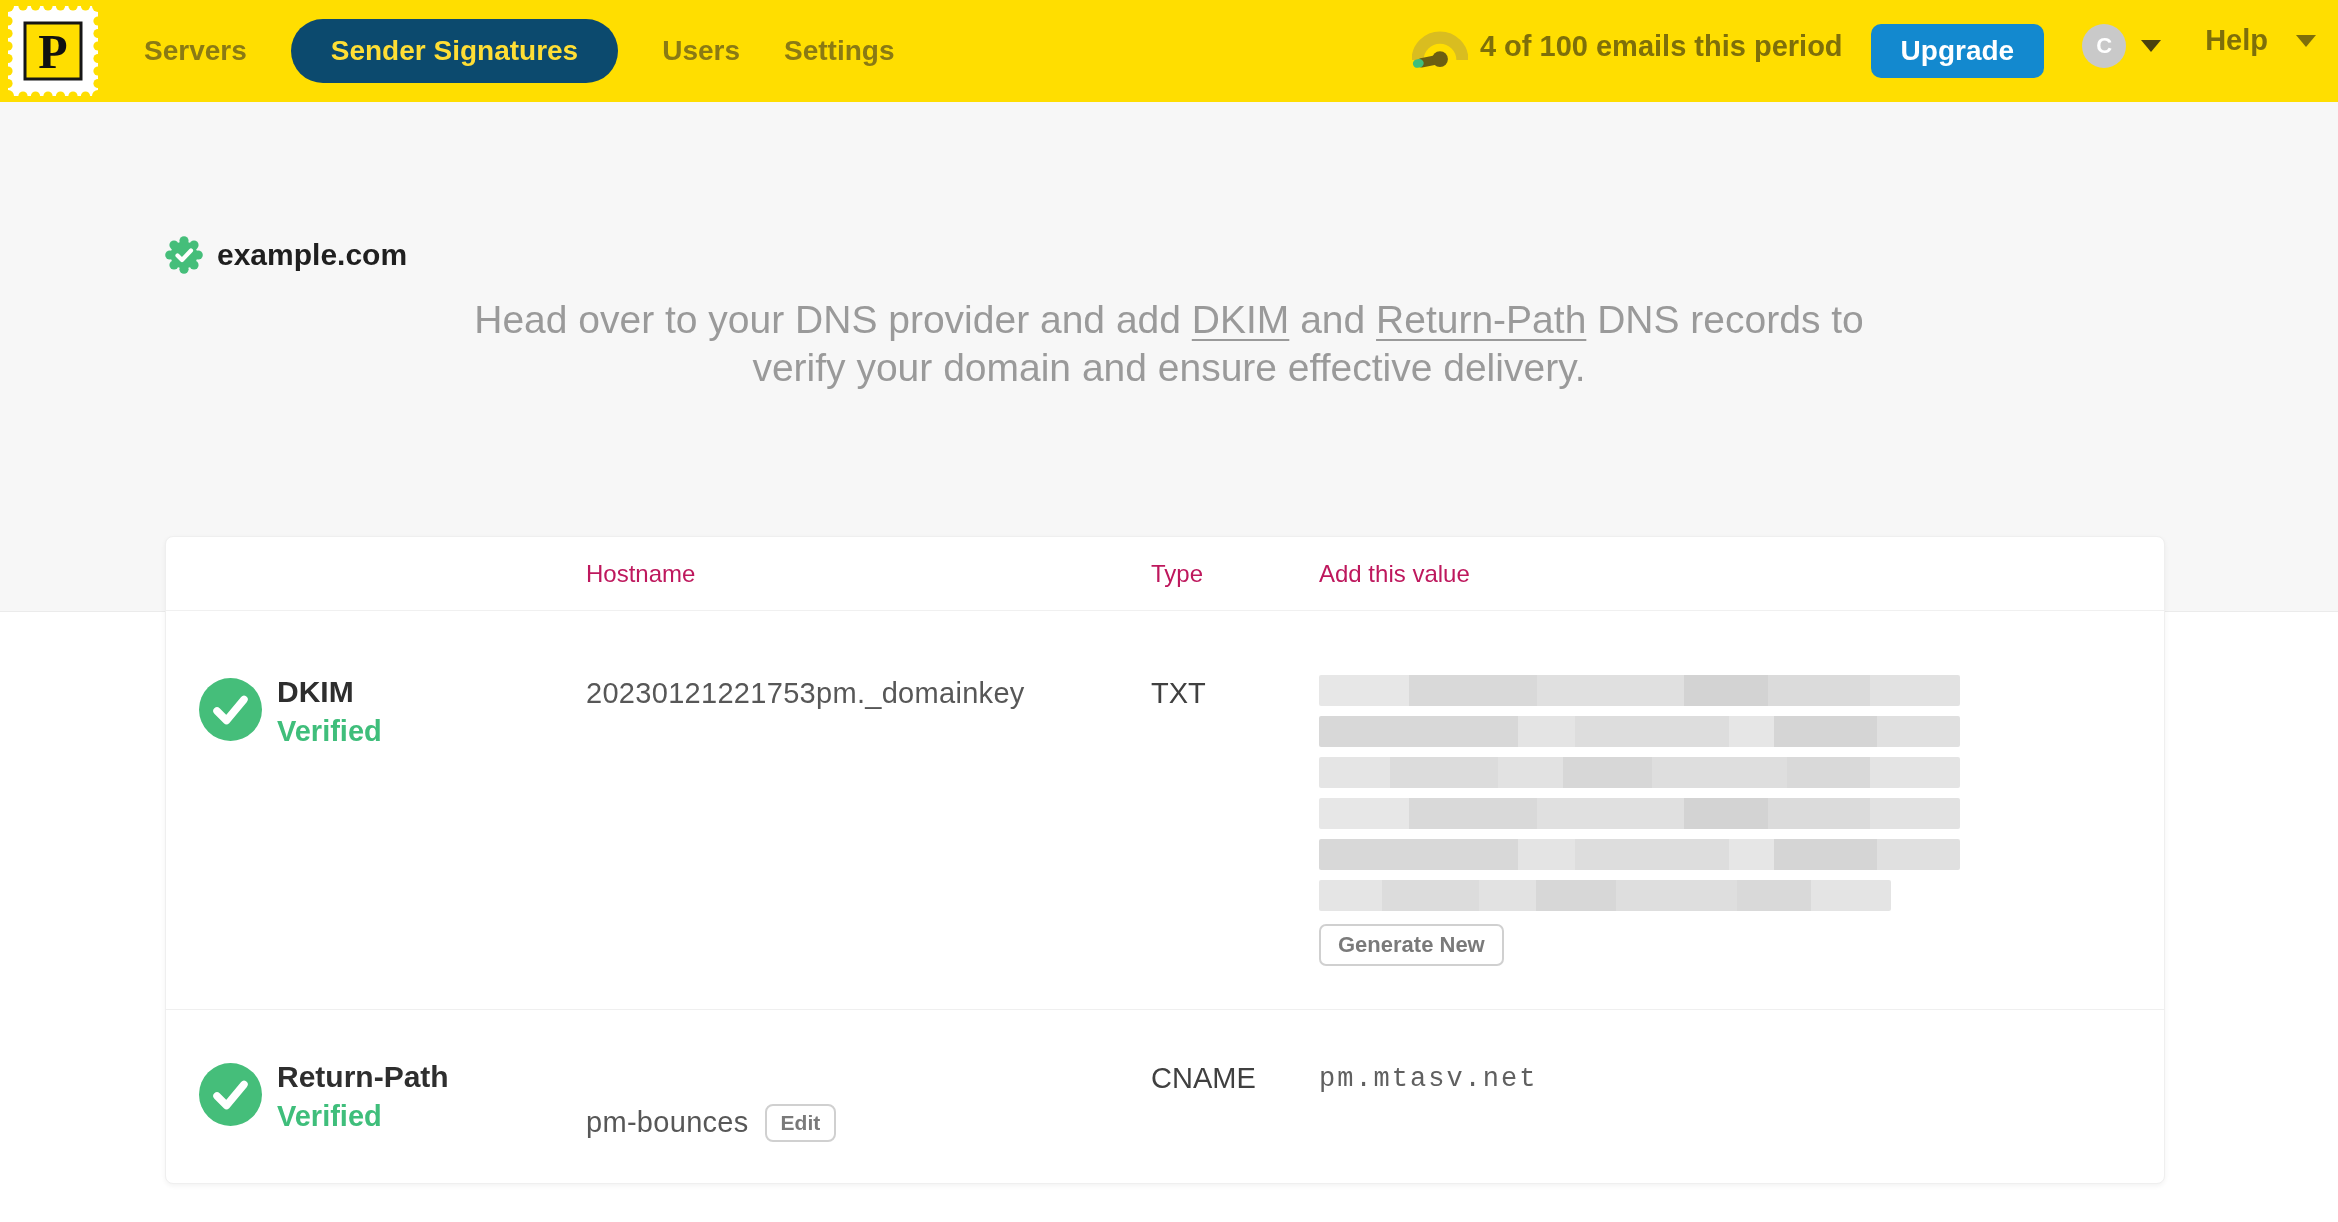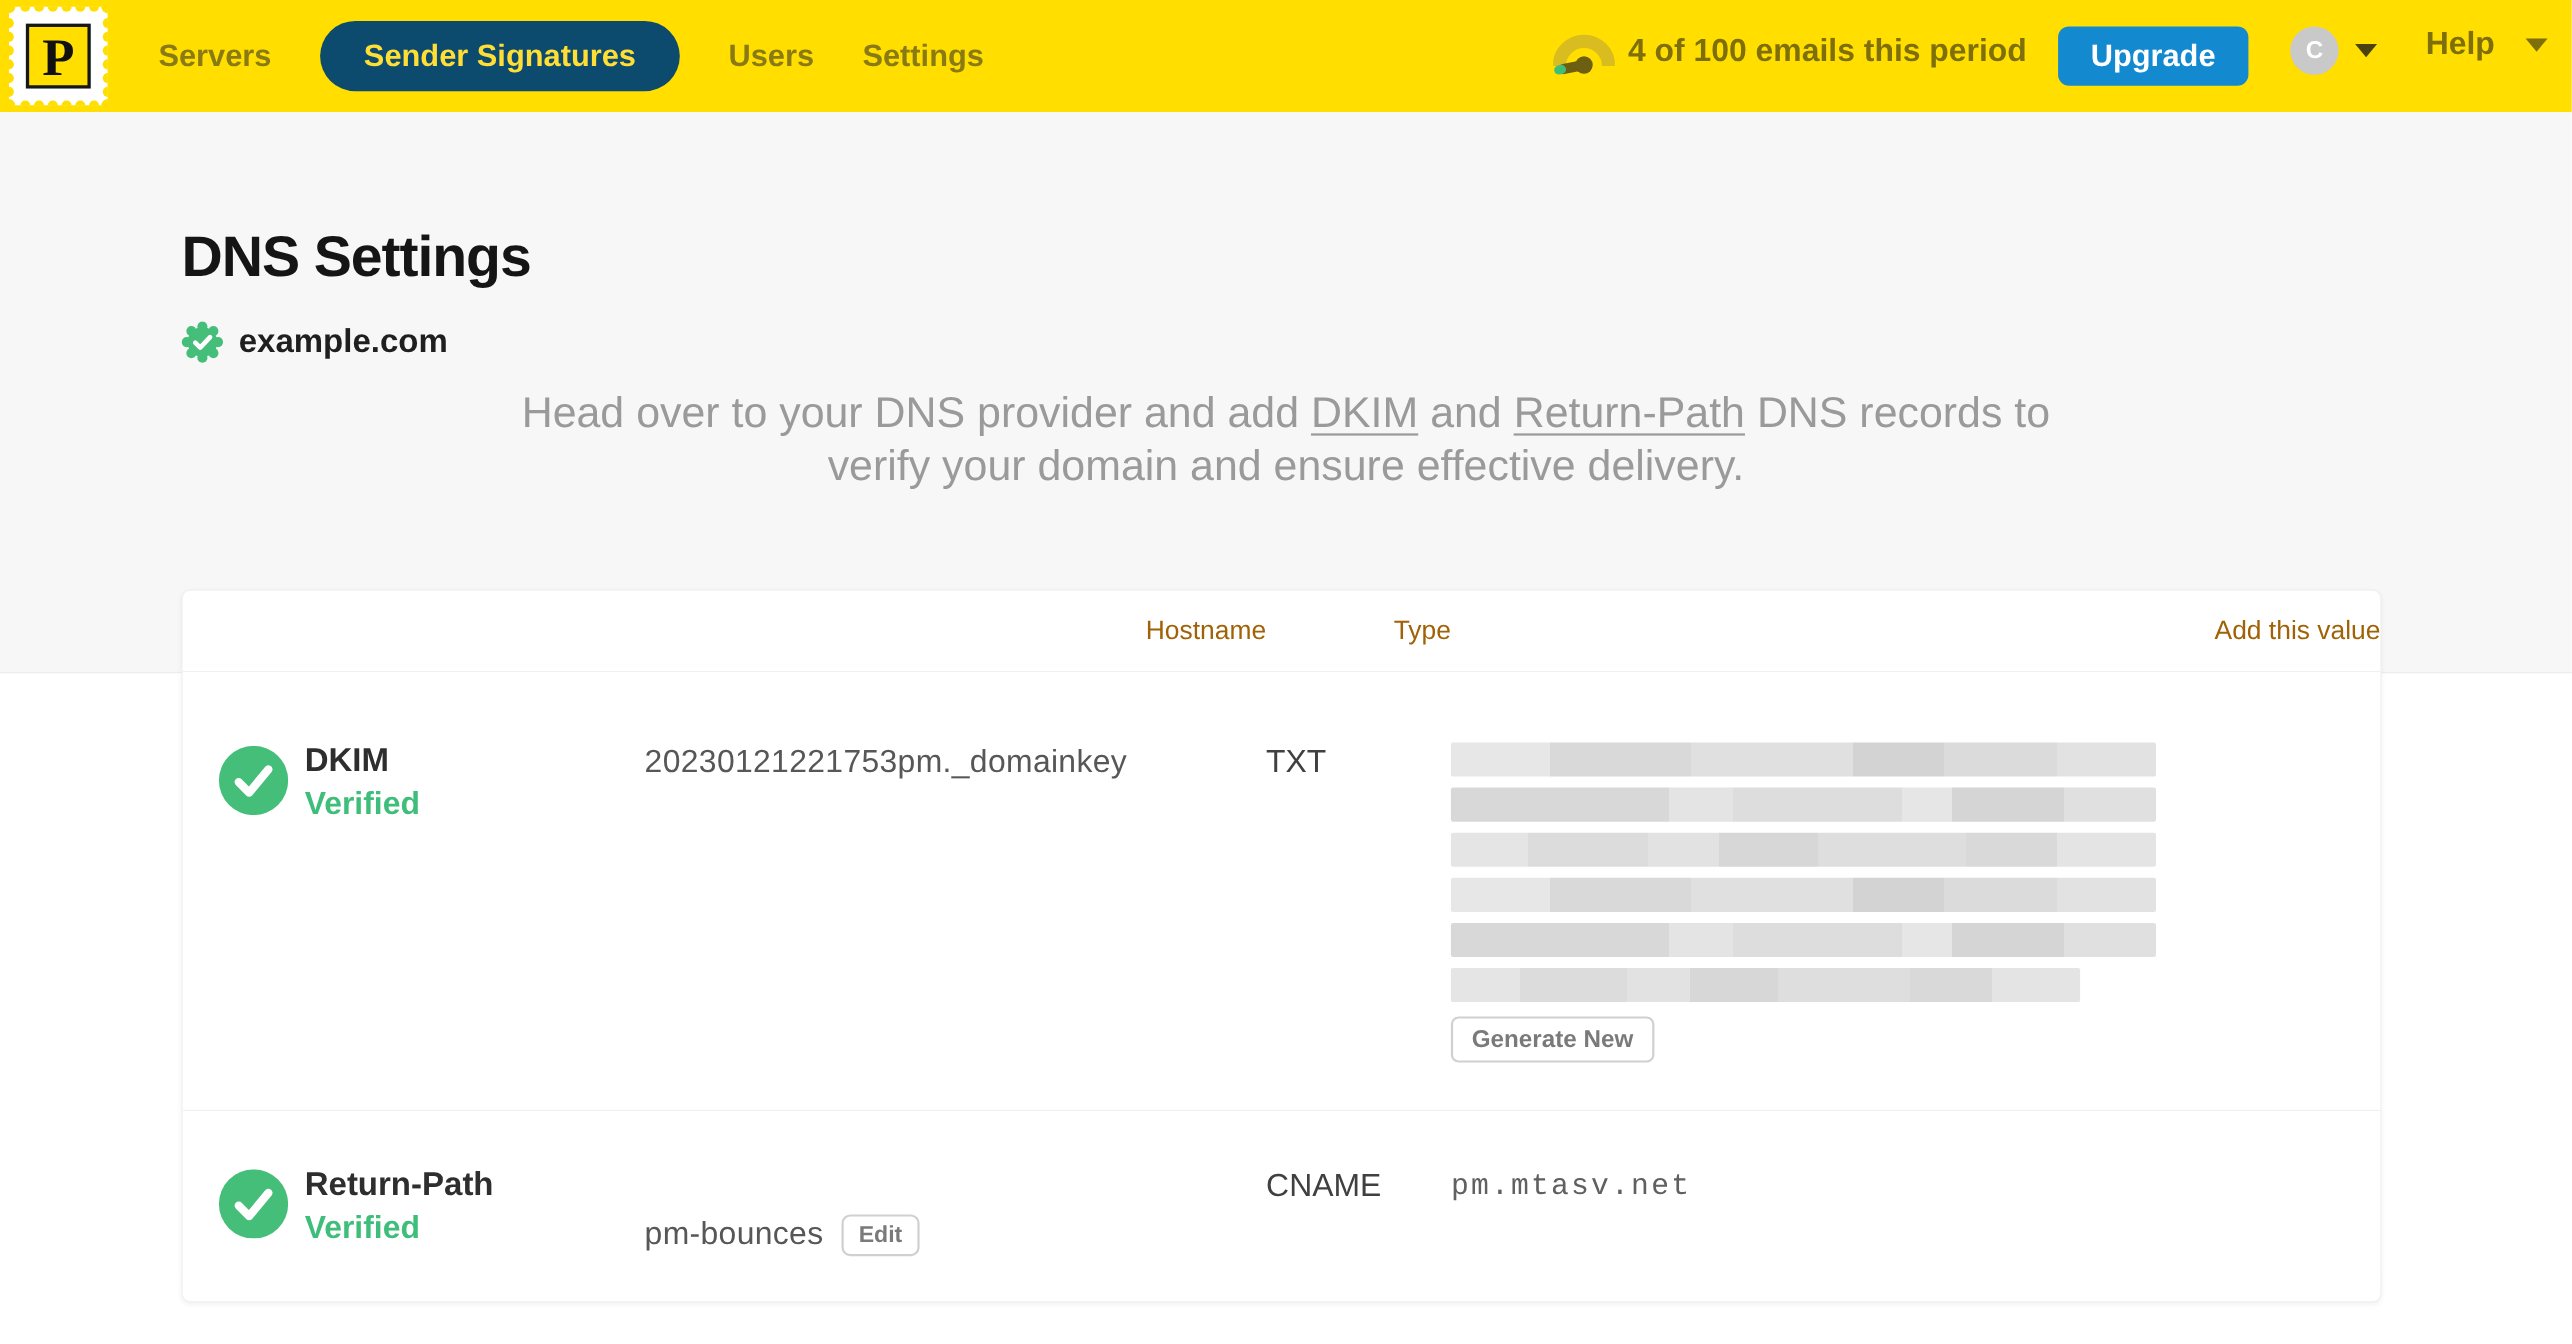--- a/index.html
+++ b/index.html
@@ -39,21 +39,21 @@
     line-height:48px; color:#9A9A9A; }
   .instructions a { color:#9A9A9A; text-decoration:underline;
     text-decoration-thickness:2px; text-underline-offset:6px; cursor:pointer; }
 
   
   .card { width:2000px; margin:-76px 0 0 165px; background:#fff;
     border:1px solid #EFEFEF; border-radius:8px;
     box-shadow:0 2px 5px rgba(0,0,0,0.05); position:relative; }
   .trow { display:grid; grid-template-columns:420px 565px 168px 1fr; }
   .thead { height:74px; align-items:center; border-bottom:1px solid #F0F0F0;
-    color:#a16207; font-size:24px;text-align:right; }
+    color:#be185d; font-size:24px; }
   .row-dkim { padding:64px 0 43px 0; border-bottom:1px solid #EFEFEF; }
   .row-returnpath { padding:50px 0 0 0; min-height:173px; }
   .status-cell { padding-left:33px; display:flex; gap:15px; align-items:flex-start; }
   .check-icon { width:63px; height:63px; flex-shrink:0; margin-top:3px; }
   .status-name { font-size:30px; font-weight:700; color:#2E2E2E; line-height:33px; }
   .status-verified { font-size:29px; font-weight:700; color:#3FBE7B; margin-top:7px; }
   .host-cell { font-size:29px; color:#575757; padding-top:2px; letter-spacing:0.3px; }
   .host-flex { display:flex; align-items:center; gap:16px; }
   .type-cell { font-size:29px; color:#404040; padding-top:2px; }
   .mini-btn { font-family:inherit; background:#fff; border:2px solid #D0D0D0;
@@ -133,21 +133,20 @@
     </div>
     <div class="help">
       <span>Help</span>
       <span class="caret"></span>
     </div>
   </div>
 </header>
 
 <section class="hero">
   <div class="hero-inner">
-    <h1 class="page-title">DNS Settings</h1>
     <div class="domain-row">
       <svg width="38" height="38" viewBox="0 0 38 38">
         <g fill="#45BE7A">
           <circle cx="19" cy="19" r="13.5"></circle>
           <circle cx="19" cy="4.8" r="4.6"></circle>
             <circle cx="19" cy="33.2" r="4.6"></circle>
           <circle cx="4.8" cy="19" r="4.6"></circle>
             <circle cx="33.2" cy="19" r="4.6"></circle>
           <circle cx="9" cy="9" r="4.6"></circle>
             <circle cx="29" cy="9" r="4.6"></circle>

